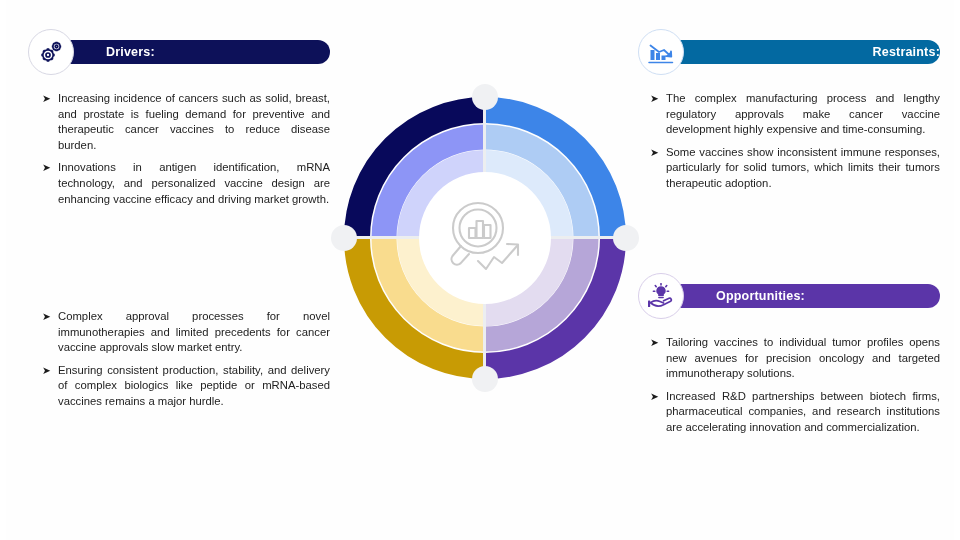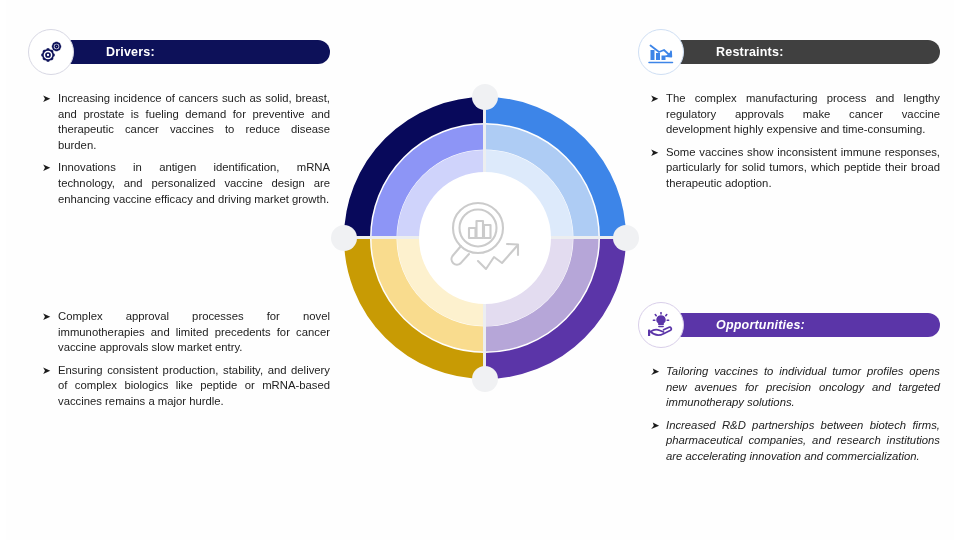--- a/index.html
+++ b/index.html
@@ -20,21 +20,21 @@
     content:""; position:absolute; inset:0;
     border-left:6px solid #fff; border-right:6px solid #fff;
     pointer-events:none;
   }
 
   
   .panel { position:absolute; width:300px; }
   .panel-tl { left:30px;  top:40px; }
   .panel-tr { left:640px; top:40px; }
   .panel-bl { left:30px;  top:300px; }
-  .panel-br { left:640px; top:313px;font-style:italic; }
+  .panel-br { left:640px; top:284px; }
 
   .panel-head {
     position:relative;
     height:42px;
     display:flex; align-items:center;border-radius:12px;
   }
   .badge {
     position:absolute; left:-2px; top:-11px;
     width:46px; height:46px; border-radius:50%;
     background:#fff;
@@ -206,21 +206,21 @@
       </div>
       <div class="bullet">
         <span class="arrow">➤</span>
         <span class="txt">Innovations in antigen identification, mRNA technology, and personalized vaccine design are enhancing vaccine efficacy and driving market growth.</span>
       </div>
     </div>
   </div>
 
   <div class="panel panel-tr">
     <div class="panel-head">
-      <div class="pill" style="background:#404040;">
+      <div class="pill" style="background:#0369a1;justify-content:flex-end;">
         <span class="pill-label">Restraints:</span>
       </div>
       <div class="badge" style="border:1.5px solid #cfdff4;">
         <span>
           <svg width="28" height="26" viewBox="0 0 28 26" fill="none" stroke="#3D85E8" stroke-width="1.8" stroke-linecap="round" stroke-linejoin="round">
             <rect x="3.5" y="11" width="4" height="10" fill="#3D85E8" stroke="none"></rect>
             <rect x="9" y="14" width="4" height="7" fill="#3D85E8" stroke="none"></rect>
             <rect x="14.5" y="16.5" width="4" height="4.5" fill="#3D85E8" stroke="none"></rect>
             <path d="M3.5 6.5 L12 13 L17 11 L23.5 17"></path>
             <path d="M24 12.3 L24.3 17.6 L19 17.2" fill="#3D85E8" stroke="#3D85E8"></path>
@@ -229,21 +229,21 @@
         </span>
       </div>
     </div>
     <div class="bullets">
       <div class="bullet">
         <span class="arrow">➤</span>
         <span class="txt">The complex manufacturing process and lengthy regulatory approvals make cancer vaccine development highly expensive and time-consuming.</span>
       </div>
       <div class="bullet">
         <span class="arrow">➤</span>
-        <span class="txt">Some vaccines show inconsistent immune responses, particularly for solid tumors, which peptide their broad therapeutic adoption.</span>
+        <span class="txt">Some vaccines show inconsistent immune responses, particularly for solid tumors, which limits their tumors therapeutic adoption.</span>
       </div>
     </div>
   </div>
 
   <div class="panel panel-bl">
     <div class="bullets">
       <div class="bullet">
         <span class="arrow">➤</span>
         <span class="txt">Complex approval processes for novel immunotherapies and limited precedents for cancer vaccine approvals slow market entry.</span>
       </div>

